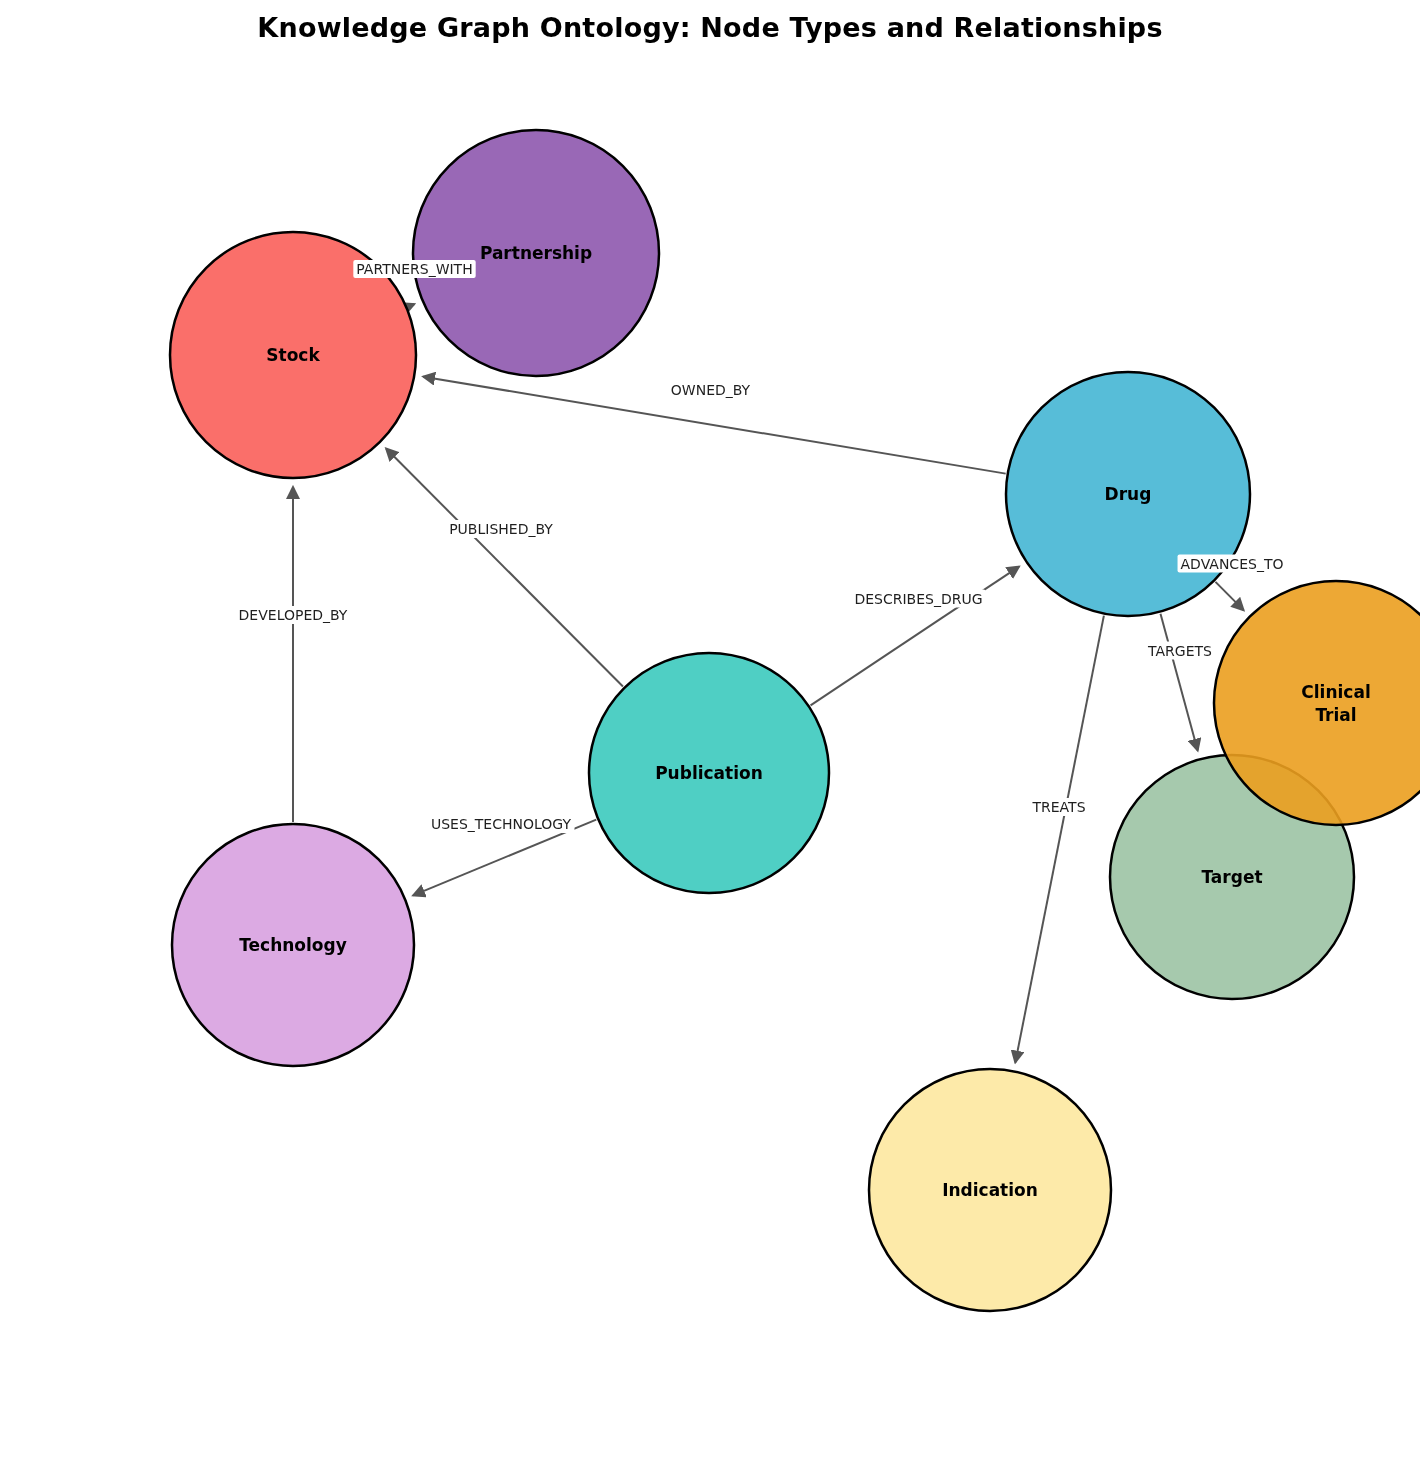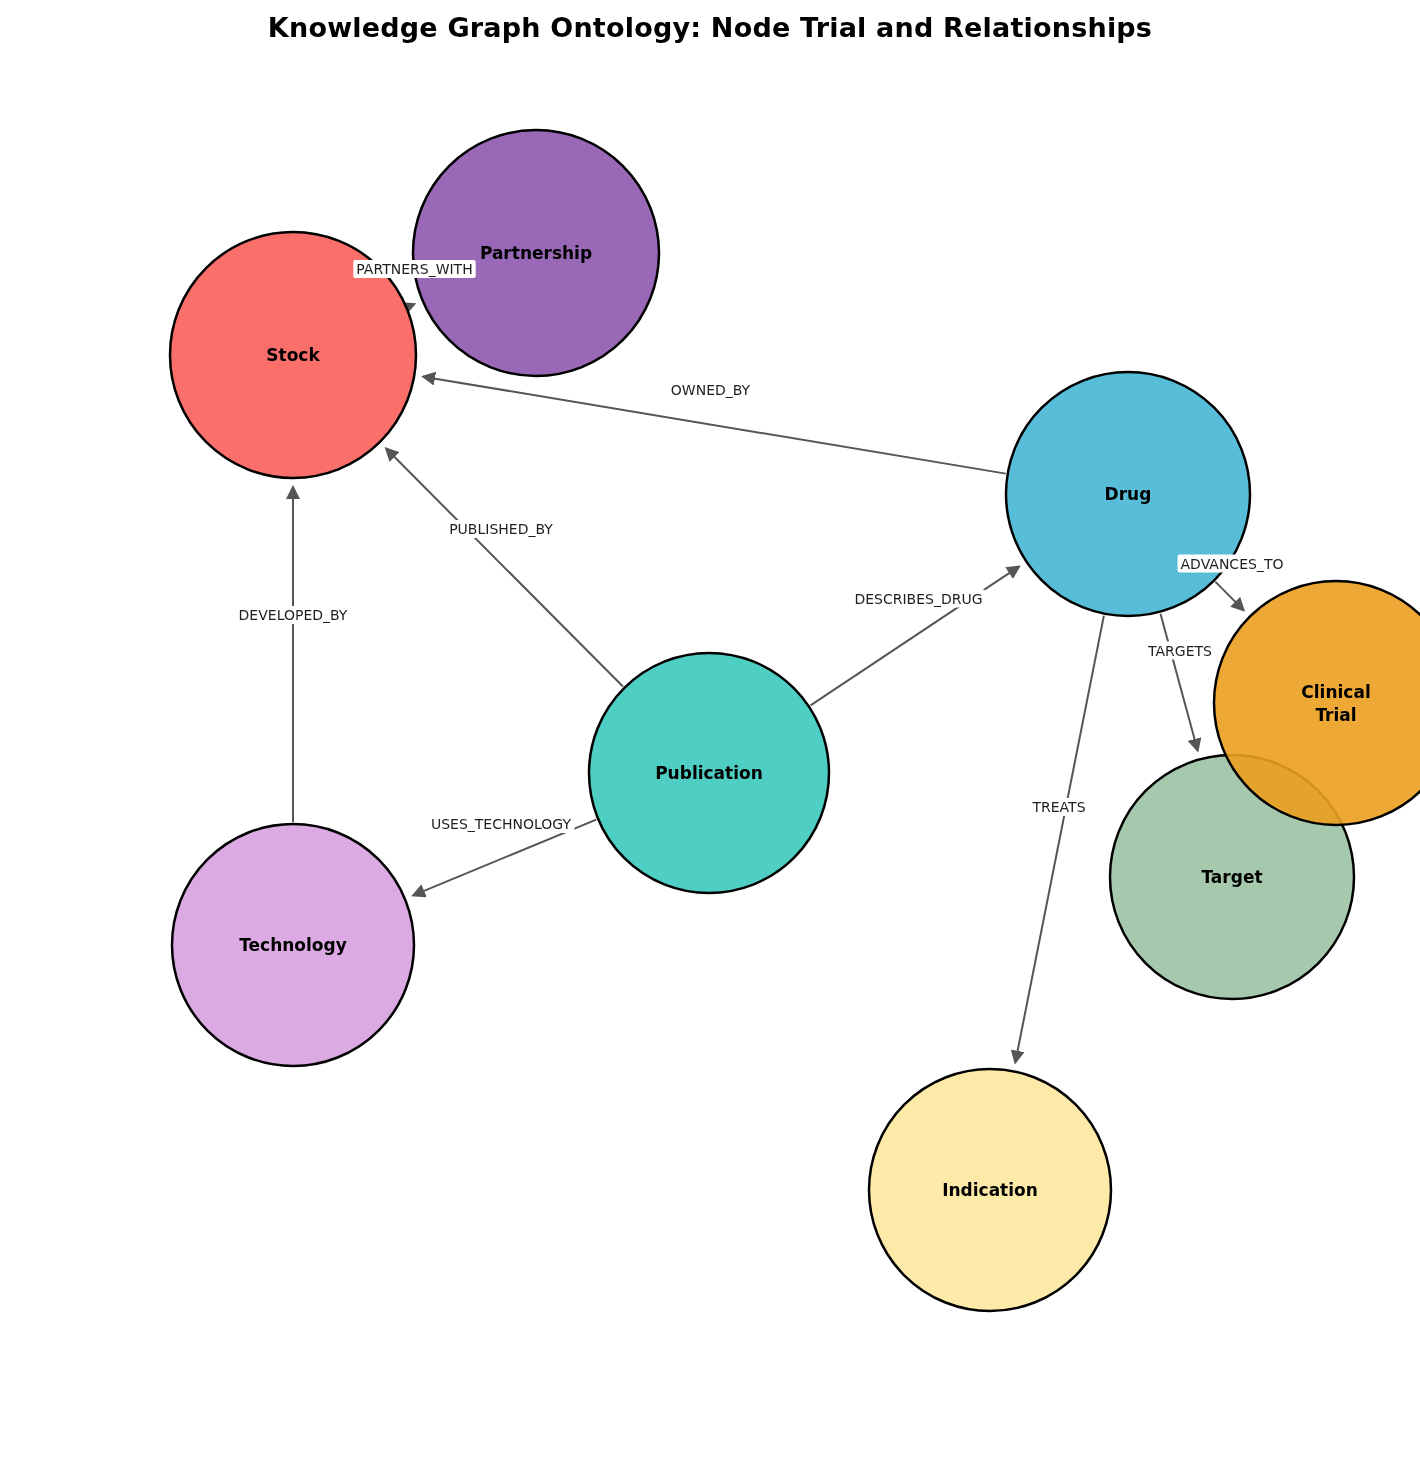--- a/index.html
+++ b/index.html
@@ -43,21 +43,21 @@
     font-family: "DejaVu Sans", "Liberation Sans", sans-serif;
     font-size: 14px;
     fill: #1f1f1f;
     text-anchor: middle;
   }
   .edge-label-bg { fill: #ffffff; }
 </style>
 </head>
 <body>
 
-<div class="title">Knowledge Graph Ontology: Node Trial and Relationships</div>
+<div class="title">Knowledge Graph Ontology: Node Types and Relationships</div>
 
 <svg id="graph" width="1420" height="1484" viewBox="0 0 1420 1484">
   <defs>
     <marker id="arrowhead" viewBox="0 0 10 10" refX="8.5" refY="5" markerWidth="7" markerHeight="7" orient="auto-start-reverse">
       <path d="M 0 0 L 10 5 L 0 10 z" fill="#555555"></path>
     </marker>
   </defs>
   <g id="edges-layer">
       <line x1="408.2579210438642" y1="306.6201319075138" x2="414.2876353776794" y2="304.08914070566544" class="edge-line" stroke="#555555" stroke-width="2" marker-end="url(#arrowhead)"></line>
       <line x1="1005.6831966383077" y1="473.6382806379937" x2="423.2082100301885" y2="376.6753786756841" class="edge-line" stroke="#555555" stroke-width="2" marker-end="url(#arrowhead)"></line>

